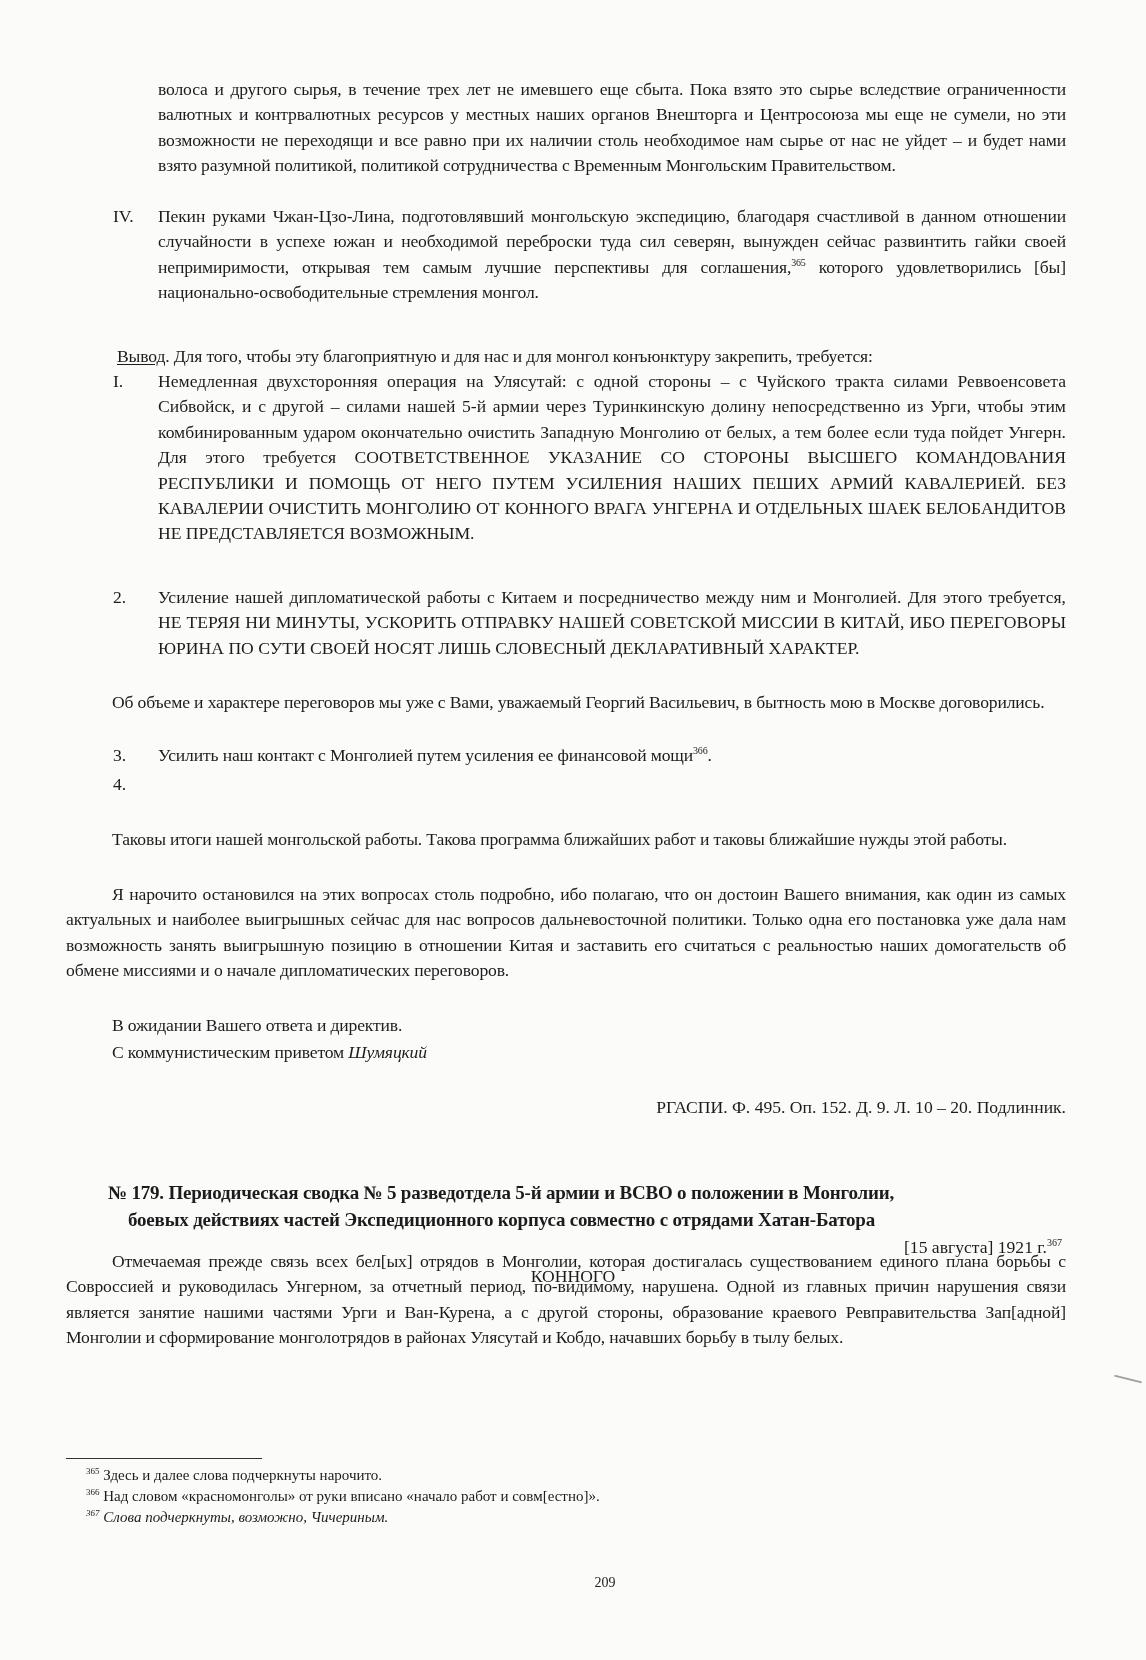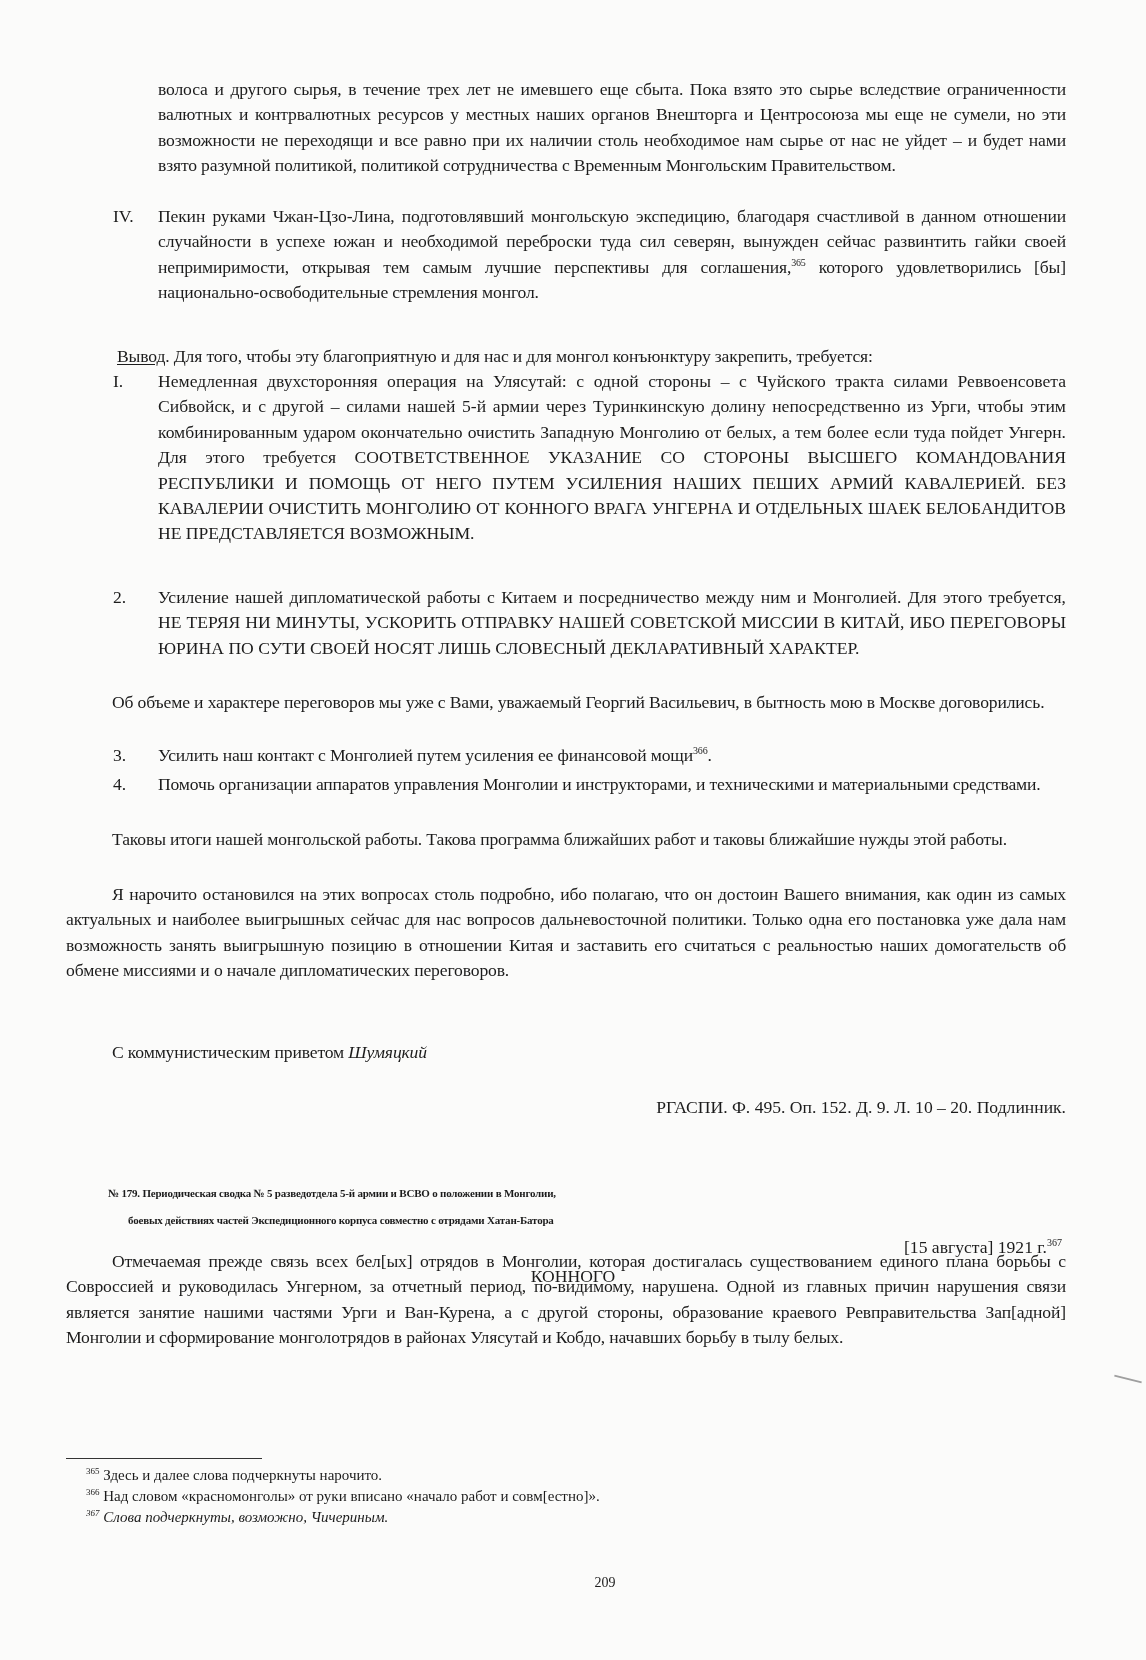--- a/index.html
+++ b/index.html
@@ -35,21 +35,21 @@
     sup {
       font-size: 10px;
       line-height: 0;
       vertical-align: super;
     }
     .u { text-decoration: underline; text-underline-offset: 2px; }
     .caps { letter-spacing: 0px; }
     .title {
       position: absolute;
       font-weight: bold;
-      font-size: 11px;
+      font-size: 19px;
       line-height: 26px;
       letter-spacing: -0.2px;
     }
     .right {
       position: absolute;
       text-align: right;
       font-size: 17.6px;
       line-height: 25.4px;
     }
     .center {
@@ -123,32 +123,32 @@
   <div class="block caps" style="left:158px; top:585px; width:908px;">
     <span>Усиление нашей дипломатической работы с Китаем и посредничество между ним и Монголией. Для этого требуется, НЕ ТЕРЯЯ НИ МИНУТЫ, УСКОРИТЬ ОТПРАВКУ НАШЕЙ СОВЕТСКОЙ МИССИИ В КИТАЙ, ИБО ПЕРЕГОВОРЫ ЮРИНА ПО СУТИ СВОЕЙ НОСЯТ ЛИШЬ СЛОВЕСНЫЙ ДЕКЛАРАТИВНЫЙ ХАРАКТЕР.</span>
   </div>
 
   <div class="num" style="left:113px; top:743px;">3.</div>
   <div class="block" style="left:158px; top:743px; width:908px;">
     <span>Усилить наш контакт с Монголией путем усиления ее финансовой мощи</span><sup>366</sup><span>.</span>
   </div>
 
   <div class="num" style="left:113px; top:772px;">4.</div>
-  <div class="block" style="left:158px; top:772px; width:908px;">
-    <span>Помочь организации аппаратов управления Монголии и инструкторами, и техническими и материальными средствами.</span>
-  </div>
 
   <div class="block" style="left:66px; top:827px; width:1000px; text-indent:46px;">
     <span>Таковы итоги нашей монгольской работы. Такова программа ближайших работ и таковы ближайшие нужды этой работы.</span>
   </div>
 
   <div class="block" style="left:66px; top:882px; width:1000px; text-indent:46px;">
     <span>Я нарочито остановился на этих вопросах столь подробно, ибо полагаю, что он достоин Вашего внимания, как один из самых актуальных и наиболее выигрышных сейчас для нас вопросов дальневосточной политики. Только одна его постановка уже дала нам возможность занять выигрышную позицию в отношении Китая и заставить его считаться с реальностью наших домогательств об обмене миссиями и о начале дипломатических переговоров.</span>
   </div>
 
+  <div class="block" style="left:112px; top:1013px; width:900px; text-align:left;">
+    <span>В ожидании Вашего ответа и директив.</span>
+  </div>
   <div class="block" style="left:112px; top:1040px; width:900px; text-align:left;">
     <span>С коммунистическим приветом </span><i>Шумяцкий</i>
   </div>
 
   <div class="right" style="left:300px; width:766px; top:1095px;">РГАСПИ. Ф. 495. Оп. 152. Д. 9. Л. 10 – 20. Подлинник.</div>
 
   <div class="title" style="left:108px; top:1180px; width:960px; text-align:left;">№ 179. Периодическая сводка № 5 разведотдела 5-й армии и ВСВО о положении в Монголии,</div>
   <div class="title" style="left:128px; top:1207px; width:920px; text-align:left;">боевых действиях частей Экспедиционного корпуса совместно с отрядами Хатан-Батора</div>
 
   <div class="right" style="left:600px; width:462px; top:1235px;">

